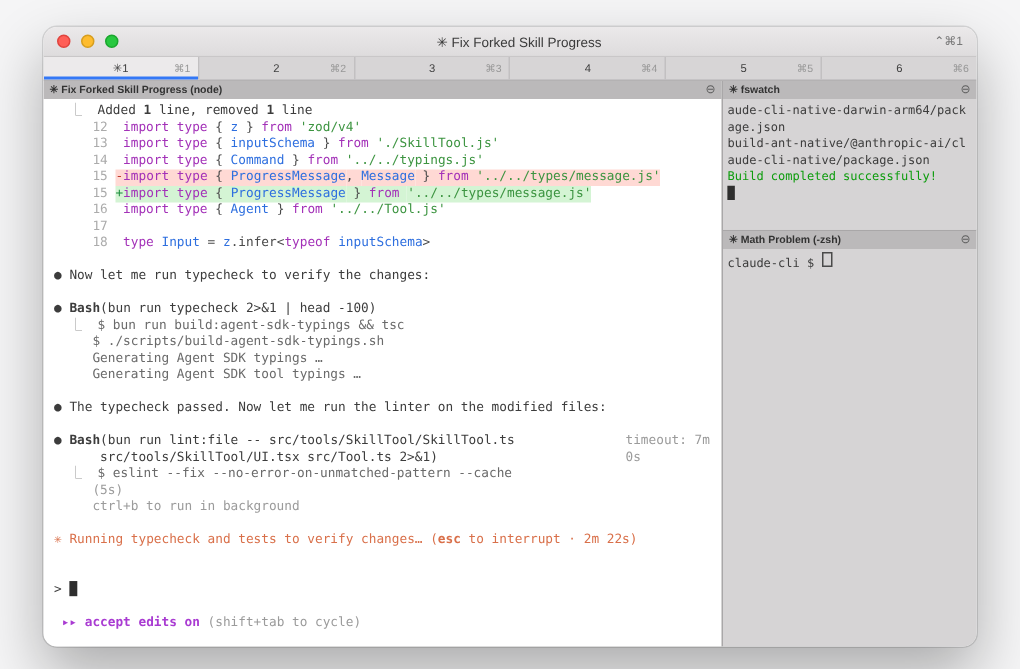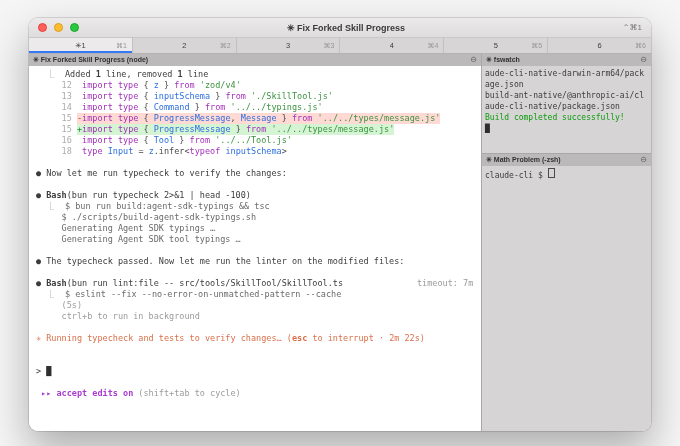--- a/index.html
+++ b/index.html
@@ -19,21 +19,21 @@
     height:19px;flex:0 0 auto;
     background:linear-gradient(#ebe9ea,#dedcdd);
     border-bottom:1px solid #c9c7c8;
     display:flex;align-items:center;position:relative;
   }
   .lights{display:flex;gap:7px;padding-left:9px;z-index:2;}
   .light{width:9px;height:9px;border-radius:50%;box-sizing:border-box;}
   .light.red{background:#ff5f57;border:1px solid #e0443e;}
   .light.yellow{background:#febc2e;border:1px solid #d79e1e;}
   .light.green{background:#28c840;border:1px solid #1ba72e;}
-  .wtitle{position:absolute;left:12px;right:0;text-align:center;font-size:9px;font-weight:700;color:#3b3b3b;}
+  .wtitle{position:absolute;left:12px;right:0;text-align:center;font-size:9px;font-weight:400;color:#3b3b3b;}
   .wshort{margin-left:auto;padding-right:9px;font-size:8px;color:#777;z-index:2;}
   .tabbar{height:15px;flex:0 0 auto;background:#d7d5d6;border-bottom:1px solid #b4b2b3;display:flex;}
   .tab{flex:1;position:relative;display:flex;align-items:center;justify-content:center;
        border-right:1px solid #c2c0c1;font-size:7.5px;color:#3f3f3f;box-sizing:border-box;}
   .tab:last-child{border-right:none;}
   .tab.active{background:#eceaeb;box-shadow:inset 0 -2px 0 var(--accent_blue);}
   .tshort{position:absolute;right:5px;font-size:7px;color:#979797;}
   .panes{flex:1;display:flex;min-height:0;}
   .pane.main{flex:1;min-width:0;display:flex;flex-direction:column;background:#ffffff;}
   .rcol{width:170px;flex:0 0 auto;display:flex;flex-direction:column;border-left:1px solid #a9a7a8;box-sizing:border-box;}
@@ -111,34 +111,36 @@
         <span>✳ Fix Forked Skill Progress (node)</span>
         <span class="pmin">⊖</span>
       </div>
       <div class="pbody" id="main-body">
           <div class="tline"><span class="dim">  ⎿  </span><span class="tx">Added </span><span class="tx b">1</span><span class="tx"> line, removed </span><span class="tx b">1</span><span class="tx"> line</span></div>
           <div class="tline"><span class="ln">     12  </span><span class="kw">import type </span><span class="pl">{ </span><span class="id">z</span><span class="pl"> } </span><span class="kw">from </span><span class="str">'zod/v4'</span></div>
           <div class="tline"><span class="ln">     13  </span><span class="kw">import type </span><span class="pl">{ </span><span class="id">inputSchema</span><span class="pl"> } </span><span class="kw">from </span><span class="str">'./SkillTool.js'</span></div>
           <div class="tline"><span class="ln">     14  </span><span class="kw">import type </span><span class="pl">{ </span><span class="id">Command</span><span class="pl"> } </span><span class="kw">from </span><span class="str">'../../typings.js'</span></div>
           <div class="tline"><span class="ln">     15 </span><span class="delS d">-</span><span class="kw d">import type </span><span class="pl d">{ </span><span class="id d">ProgressMessage</span><span class="pl d">, </span><span class="id d">Message</span><span class="pl d"> } </span><span class="kw d">from </span><span class="str d">'../../types/message.js'</span></div>
           <div class="tline"><span class="ln">     15 </span><span class="addS a">+</span><span class="kw a">import type </span><span class="pl a">{ </span><span class="id a">ProgressMessage</span><span class="pl a"> } </span><span class="kw a">from </span><span class="str a">'../../types/message.js'</span></div>
-          <div class="tline"><span class="ln">     16  </span><span class="kw">import type </span><span class="pl">{ </span><span class="id">Tool</span><span class="pl"> } </span><span class="kw">from </span><span class="str">'../../Tool.js'</span></div>
+          <div class="tline"><span class="ln">     16  </span><span class="kw">import type </span><span class="pl">{ </span><span class="id">Agent</span><span class="pl"> } </span><span class="kw">from </span><span class="str">'../../Tool.js'</span></div>
+          <div class="tline"><span class="ln">     17</span></div>
           <div class="tline"><span class="ln">     18  </span><span class="kw">type </span><span class="id">Input </span><span class="pl">= </span><span class="id">z</span><span class="pl">.infer</span><span class="pl">&lt;</span><span class="kw">typeof </span><span class="id">inputSchema</span><span class="pl">&gt;</span></div>
           <div class="tline"></div>
           <div class="tline"><span class="tx">● </span><span class="tx">Now let me run typecheck to verify the changes:</span></div>
           <div class="tline"></div>
           <div class="tline"><span class="tx">● </span><span class="tx b">Bash</span><span class="tx">(bun run typecheck 2&gt;&amp;1 | head -100)</span></div>
           <div class="tline"><span class="dim">  ⎿  </span><span class="out">$ bun run build:agent-sdk-typings &amp;&amp; tsc</span></div>
           <div class="tline"><span class="out">     $ ./scripts/build-agent-sdk-typings.sh</span></div>
           <div class="tline"><span class="out">     Generating Agent SDK typings …</span></div>
           <div class="tline"><span class="out">     Generating Agent SDK tool typings …</span></div>
           <div class="tline"></div>
           <div class="tline"><span class="tx">● </span><span class="tx">The typecheck passed. Now let me run the linter on the modified files:</span></div>
           <div class="tline"></div>
           <div class="tline"><span class="tx">● </span><span class="tx b">Bash</span><span class="tx">(bun run lint:file -- src/tools/SkillTool/SkillTool.ts</span><span class="rightlab">timeout: 7m</span></div>
+          <div class="tline"><span class="tx">      src/tools/SkillTool/UI.tsx src/Tool.ts 2&gt;&amp;1)</span><span class="rightlab">0s</span></div>
           <div class="tline"><span class="dim">  ⎿  </span><span class="out">$ eslint --fix --no-error-on-unmatched-pattern --cache</span></div>
           <div class="tline"><span class="dim">     (5s)</span></div>
           <div class="tline"><span class="dim">     ctrl+b to run in background</span></div>
           <div class="tline"></div>
           <div class="tline"><span class="or">✳ </span><span class="or">Running typecheck and tests to verify changes… </span><span class="or">(</span><span class="or b">esc</span><span class="or"> to interrupt · 2m 22s)</span></div>
           <div class="tline"></div>
           <div class="tline"></div>
           <div class="tline"><span class="tx">&gt; </span><span class="cur">█</span></div>
           <div class="tline"></div>
           <div class="tline"><span class="pu"> ▸▸ </span><span class="pu b">accept edits on</span><span class="dim"> (shift+tab to cycle)</span></div>

